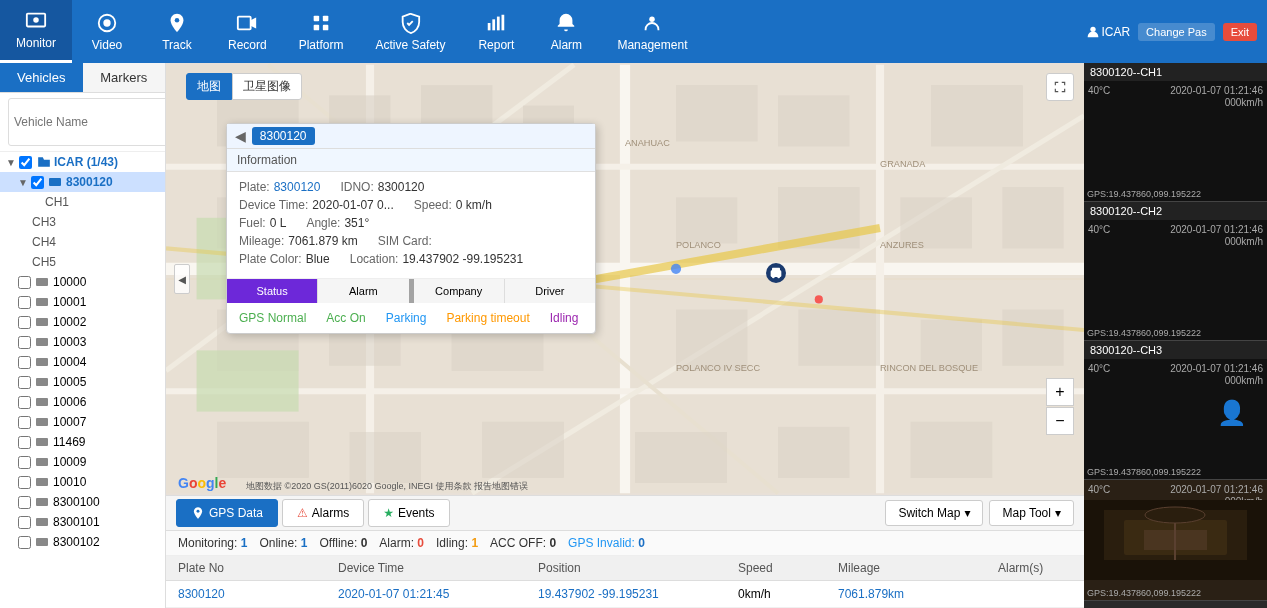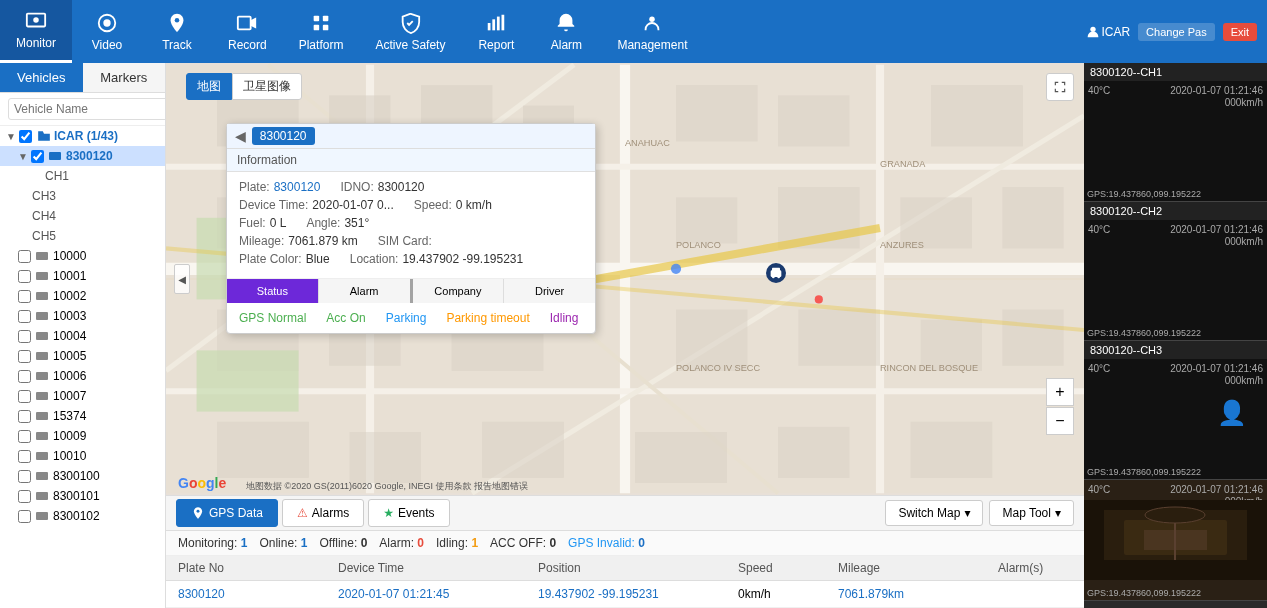--- a/index.html
+++ b/index.html
@@ -42,21 +42,21 @@
       flex: 1; padding: 7px 0; text-align: center; font-size: 13px; cursor: pointer;
       background: #f5f5f5; border: none; color: #333;
     }
     .sidebar-tab.active { background: #1a6fc4; color: white; }
     .search-bar {
       display: flex; align-items: center; padding: 5px; border-bottom: 1px solid #eee;
       gap: 3px;
     }
     .search-bar svg { width: 14px; height: 14px; fill: #999; }
     .search-input {
-      flex: 1; border: 1px solid #ddd; border-radius: 3px; padding: 3px 5px;
+      flex: 1; border: 1px solid #ddd; border-radius: 3px; padding: 16px 5px;
       font-size: 12px; outline: none;
     }
     .tree-area { overflow-y: auto; flex: 1; }
     .tree-item {
       display: flex; align-items: center; padding: 3px 6px; font-size: 12px;
       cursor: pointer; white-space: nowrap; gap: 3px;
     }
     .tree-item.selected { background: #cce0ff; }
     .tree-item.root { font-weight: bold; color: #1a6fc4; }
     .tree-item .caret { width: 10px; display: inline-block; color: #666; font-size: 10px; }
@@ -383,21 +383,21 @@
         <span>10006</span>
       </div>
       <div class="tree-item indent1">
         <input type="checkbox" style="">
         <span class="device-icon"></span>
         <span>10007</span>
       </div>
       <div class="tree-item indent1">
         <input type="checkbox" style="">
         <span class="device-icon"></span>
-        <span>15374</span>
+        <span>11469</span>
       </div>
       <div class="tree-item indent1">
         <input type="checkbox" style="">
         <span class="device-icon"></span>
         <span>10009</span>
       </div>
       <div class="tree-item indent1">
         <input type="checkbox" style="">
         <span class="device-icon"></span>
         <span>10010</span>
@@ -548,21 +548,21 @@
             <div class="info-field">
               <span class="info-label">Location:</span>
               <span class="info-value">19.437902 -99.195231</span>
             </div>
           </div>
         </div>
 
         <div style="display:flex; border-top: 1px solid #eee; background: #fafafa;">
           <button style="flex:1; padding:6px 4px; font-size:11px; background:#6d28d9; color:white; border:none; cursor:pointer;">Status</button>
           <button style="flex:1; padding:6px 4px; font-size:11px; background:#f5f5f5; border:none; border-left:1px solid #ddd; cursor:pointer;">Alarm</button>
-          <button style="flex:1; padding:6px 4px; font-size:11px; background:#f5f5f5; border:none; border-left:3px solid #a3a3a3; cursor:pointer;">Company</button>
+          <button style="flex:1; padding:6px 4px; font-size:11px; background:#f5f5f5; border:none; border-left:5px solid #a3a3a3; cursor:pointer;">Company</button>
           <button style="flex:1; padding:6px 4px; font-size:11px; background:#f5f5f5; border:none; border-left:1px solid #ddd; cursor:pointer;">Driver</button>
         </div>
 
         <div style="padding:8px 12px; display:flex; flex-wrap:wrap; gap:6px 20px;">
           <span style="color:#4caf50; font-size:12px;">GPS Normal</span>
           <span style="color:#4caf50; font-size:12px;">Acc On</span>
           <span style="color:#2196f3; font-size:12px;">Parking</span>
           <span style="color:#ff9800; font-size:12px;">Parking timeout</span>
           <span style="color:#9c27b0; font-size:12px;">Idling</span>
         </div>

